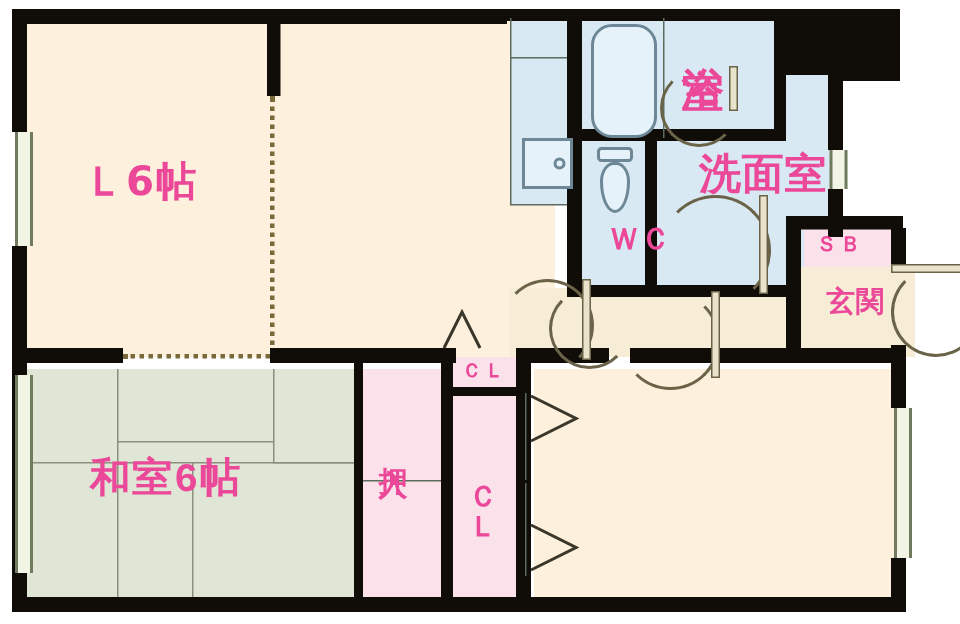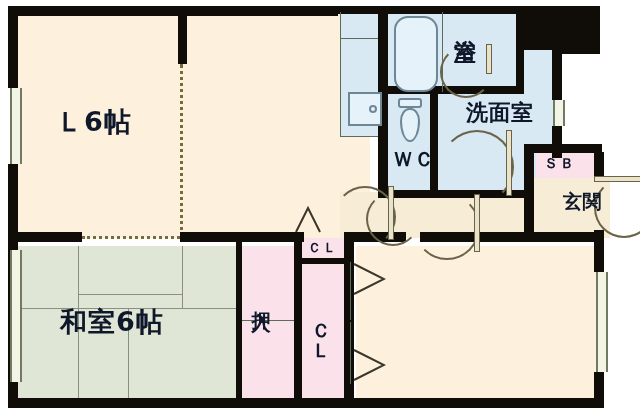--- a/index.html
+++ b/index.html
@@ -40,29 +40,29 @@
     border-left: 3px dotted #7a6a3a;
   }
   .dot-h {
     position: absolute;
     border-top: 3px dotted #7a6a3a;
   }
 
   
   .label {
     position: absolute;
-    color: #0f172a;
+    color: #ec4899;
     font-weight: bold;
     white-space: nowrap;
     letter-spacing: 0.5px;
     line-height: 1;
   }
   .lbl-big   { font-size: 27px; letter-spacing: 1px; }
-  .lbl-mid   { font-size: 22px; }
-  .lbl-wc    { font-size: 20px; letter-spacing: 1px; }
+  .lbl-mid   { font-size: 28px; }
+  .lbl-wc    { font-size: 20px; letter-spacing: 1px; margin-left: 13px; }
   .lbl-sb    { font-size: 14px; letter-spacing: 2px; }
   .lbl-cl    { font-size: 13px; letter-spacing: 2px; }
   .lbl-cl2   { font-size: 19px; letter-spacing: 1px; }
   .lbl-vert  {
     writing-mode: vertical-rl;
     text-orientation: upright;
     font-size: 19px;
     letter-spacing: 1px;
   }
   .lbl-genkan { font-size: 19px; }
@@ -248,30 +248,30 @@
 
   <svg class="chev" style="left:294px; top:206px; width:28px; height:28px;" viewBox="0 0 28 28">
     <polyline points="2,26 14,2 26,26" fill="none" stroke="#3a362a" stroke-width="2"></polyline>
   </svg>
 
   <div class="tline-b" style="left:242px; top:320px; width:52px; height:1px;"></div>
 
   <div class="label lbl-big" style="left:56px; top:108px;">Ｌ6帖</div>
 
 
-  <div class="label lbl-big" style="left:60px; top:308px;">和室6帖</div>
+  <div class="label lbl-big" style="left:60px; top:308px;font-family:Liberation Mono, monospace;">和室6帖</div>
 
 
   <div class="label lbl-mid" style="left:454px; top:22px; writing-mode:vertical-rl; text-orientation:upright;">浴室</div>
 
   <div class="label lbl-mid" style="left:466px; top:102px;">洗面室</div>
 
   <div class="label lbl-wc" style="left:393px; top:149px;">ＷＣ</div>
 
-  <div class="label lbl-genkan" style="left:563px; top:192px;">玄関</div>
+  <div class="label lbl-genkan" style="left:551px; top:192px;">玄関</div>
 
   <div class="label lbl-vert" style="left:252px; top:296px;">押入</div>
 
   <div class="label lbl-cl" style="left:308px; top:241px;">ＣＬ</div>
 
   <div class="label lbl-cl2" style="left:312px; top:310px; writing-mode:vertical-rl; text-orientation:upright;">ＣＬ</div>
 
   <div class="label lbl-sb" style="left:544px; top:156px;">ＳＢ</div>
 
 </div>

